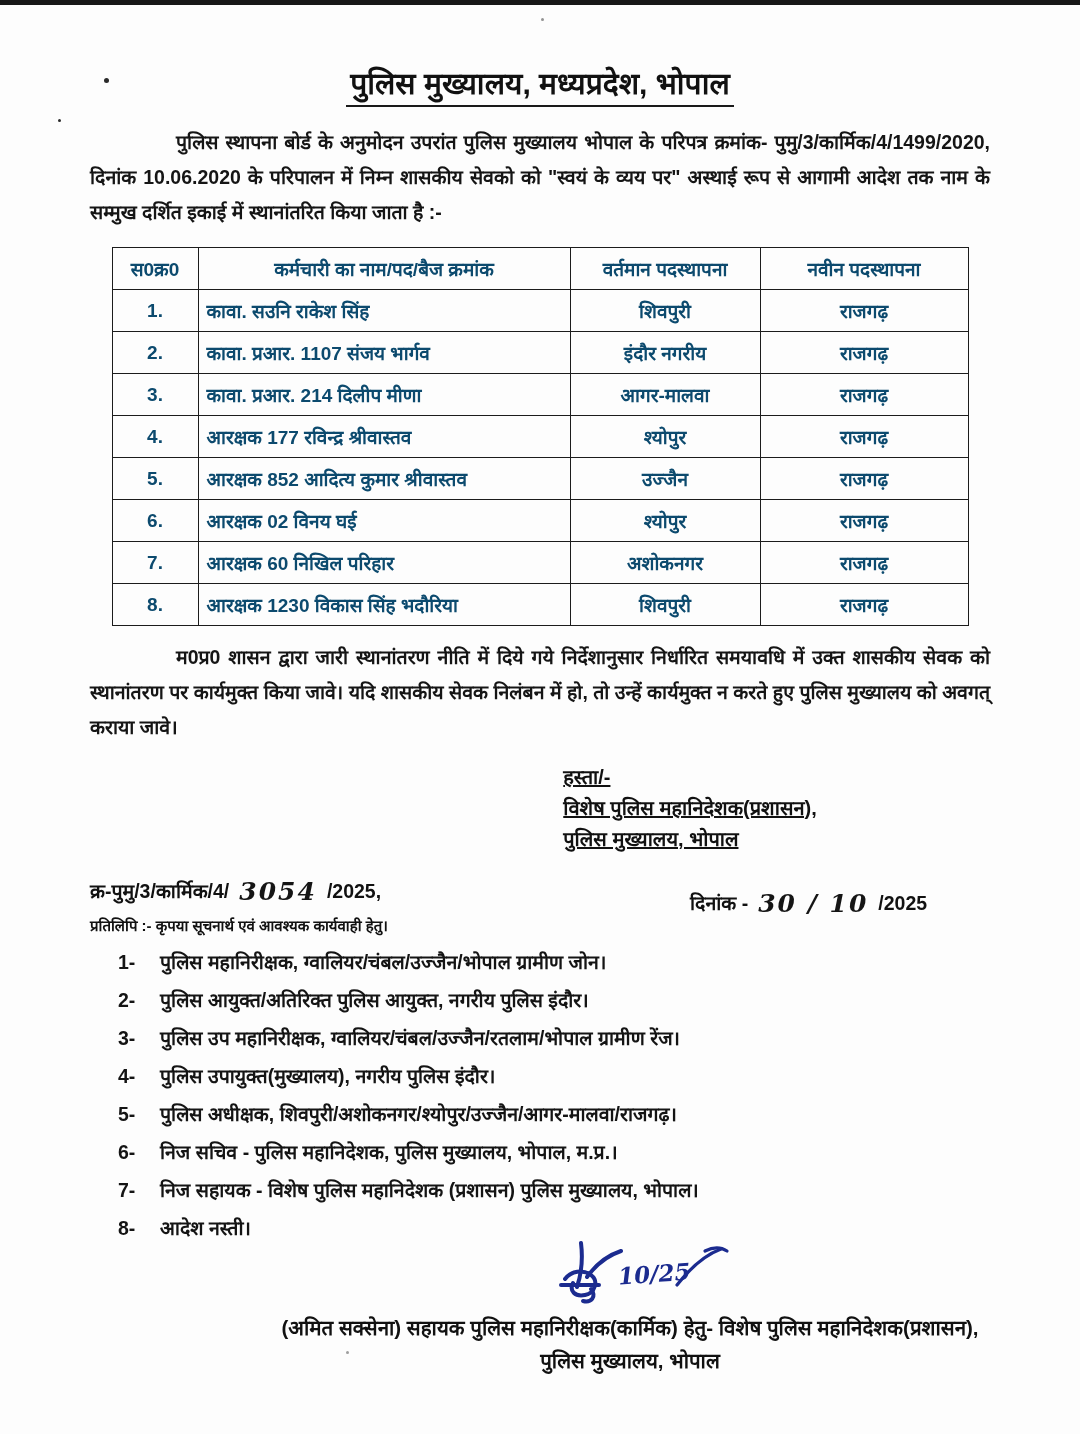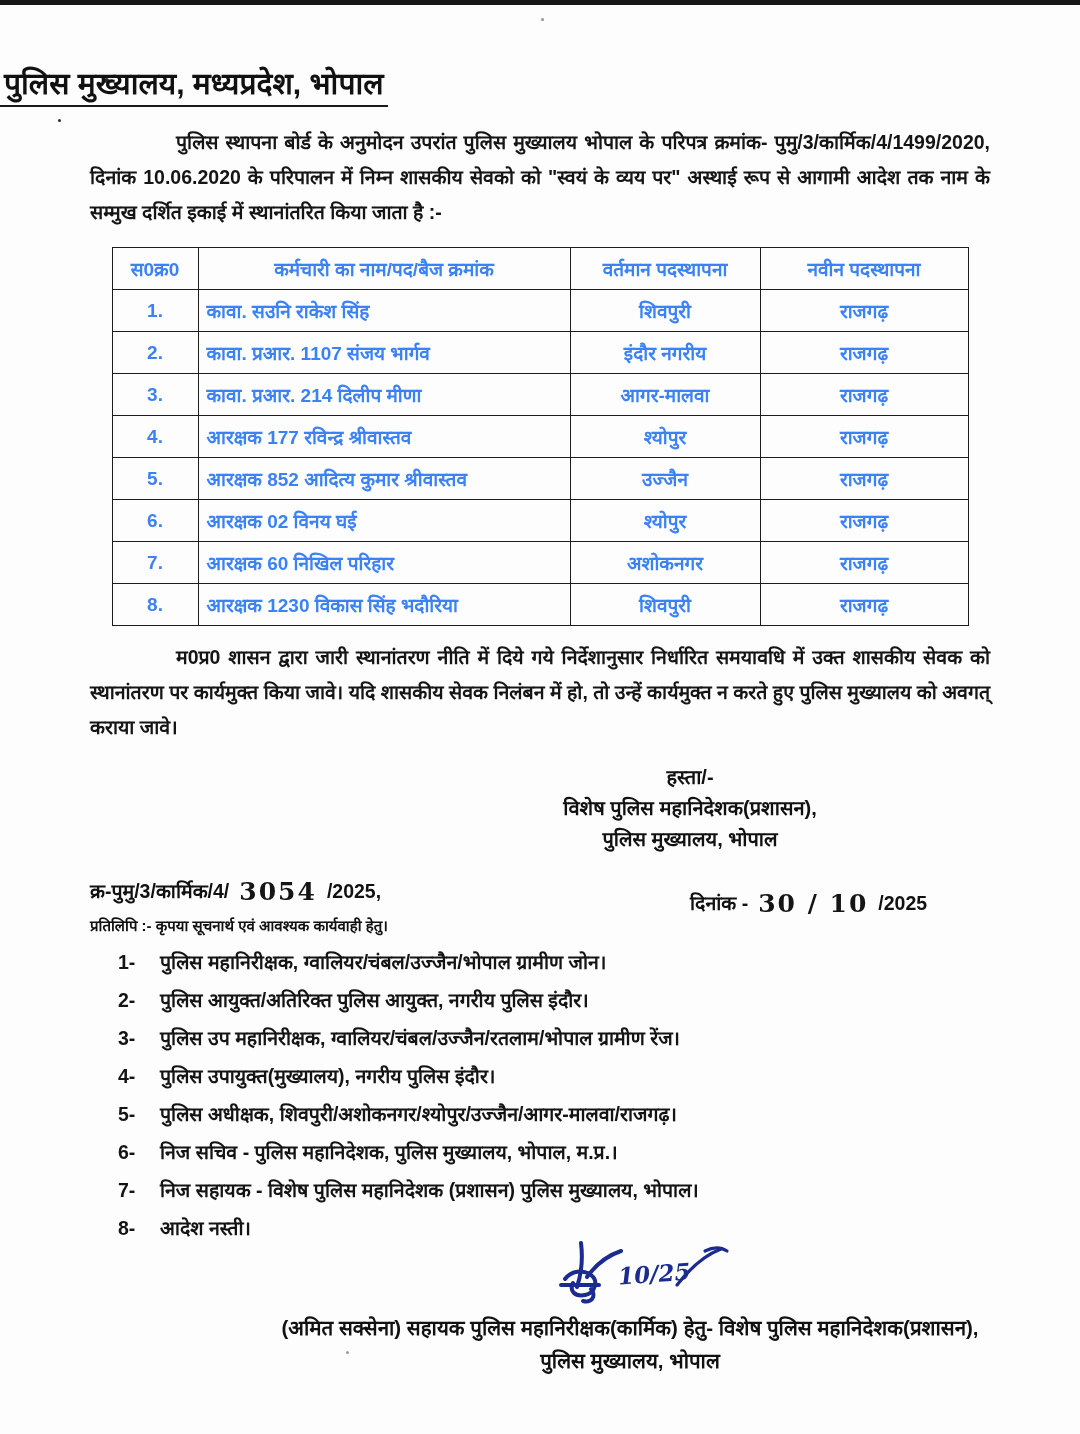--- a/index.html
+++ b/index.html
@@ -36,20 +36,21 @@
   .speck.s1 { left: 104px; top: 78px; width: 5px; height: 5px; }
   .speck.s2 { left: 58px; top: 119px; width: 3px; height: 3px; }
   .speck.s3 { left: 541px; top: 18px; width: 3px; height: 3px; opacity: .5; }
   .speck.s4 { left: 346px; top: 1351px; width: 3px; height: 3px; opacity: .45; }
 
   .content {
     position: absolute;
     left: 0; right: 0; top: 0;
   }
   .doc-title-wrap {
+    text-align: center;
   }
   .doc-title-inner {
     display: inline-block;
     border-bottom: 2.5px solid #1a1a1a;
     padding: 0 4px 2px 4px;
     font-size: 30px;
     font-weight: bold;
   }
   .doc-subtitle {
     text-align: center;
@@ -85,21 +86,21 @@
     width: 856px;
     table-layout: fixed;
   }
   table.transfer-table th,
   table.transfer-table td {
     border: 1.6px solid #1c1c1c;
     font-size: 19px;
     font-weight: bold;
     height: 41px;
     padding: 0 8px;
-    color: #3b82f6;
+    color: #0c4a6e;
   }
   table.transfer-table th { text-align: center; }
   col.c-sno   { width: 86px; }
   col.c-name  { width: 372px; }
   col.c-cur   { width: 190px; }
   col.c-new   { width: 208px; }
   td.sno  { text-align: center; }
   td.name { text-align: left; padding-left: 12px; }
   td.cur, td.new { text-align: center; }
 
@@ -109,36 +110,38 @@
     margin: 12px auto 0 auto;
     text-align: center;
     font-size: 20px;
     font-weight: bold;
     line-height: 31px;
   }
   .sign-block .line { display: block; }
   .sign-inner {
     display: inline-block;
     margin-left: 300px;
-    text-align: center;
+    text-align: left;
+    text-decoration: underline;
   }
 
   
   .ref-row {
     width: 900px;
     margin: 18px auto 0 auto;
     position: relative;
     height: 38px;
     font-size: 19.5px;
     font-weight: bold;
   }
   .ref-left  { position: absolute; left: 0;  top: 4px; white-space: nowrap; }
   .ref-right { position: absolute; left: 600px; top: 16px; white-space: nowrap; }
   .hand {
     font-family: "DejaVu Serif", serif;
+    font-style: italic;
     font-weight: bold;
     font-size: 25px;
     letter-spacing: 2px;
     padding: 0 10px;
     color: #151515;
     vertical-align: -2px;
   }
 
   .copy-head {
     width: 900px;

